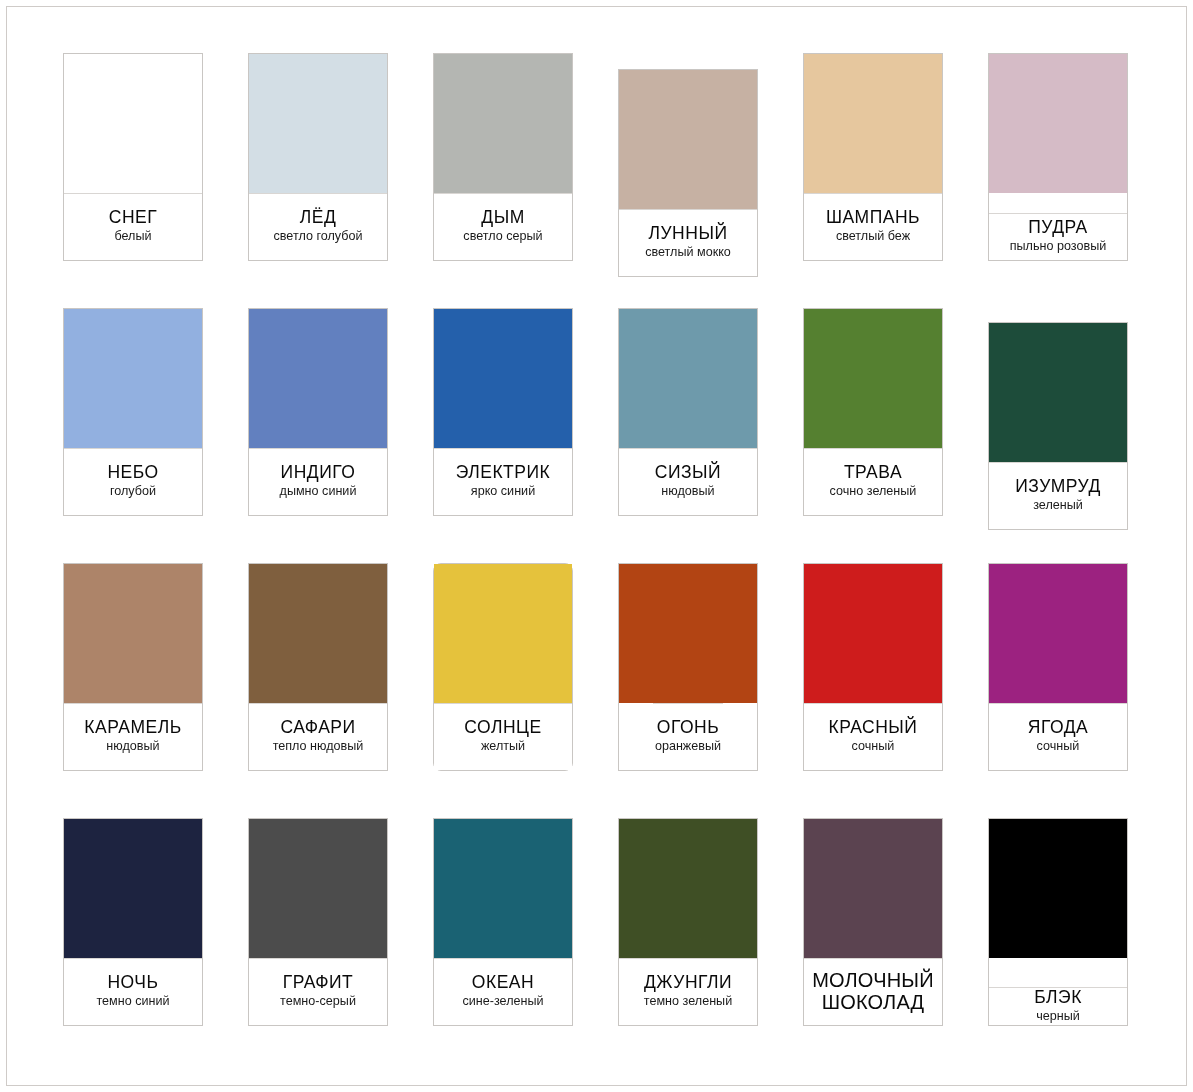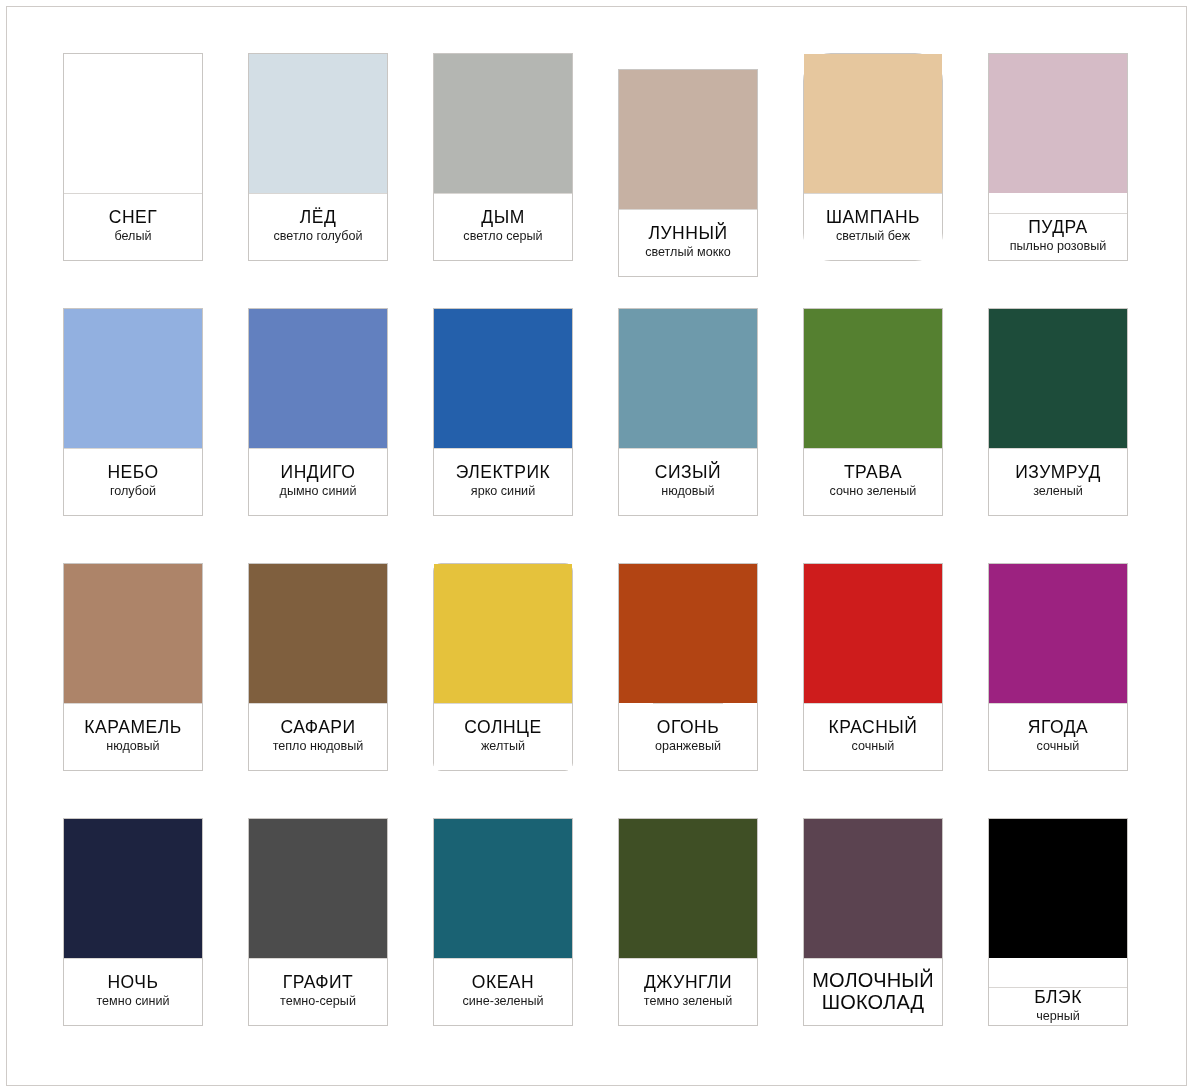--- a/index.html
+++ b/index.html
@@ -120,21 +120,21 @@
           <div class="desc">светло серый</div>
         </div>
       </div>
       <div class="card" style="border-color: rgb(201, 198, 195); margin-top: 16px;">
         <div class="swatch" style="background: rgb(198, 177, 163);"></div>
         <div class="label">
           <div class="name">ЛУННЫЙ</div>
           <div class="desc">светлый мокко</div>
         </div>
       </div>
-      <div class="card" style="border-color: rgb(201, 198, 195); border-radius: 28px;">
+      <div class="card" style="border-color: rgb(201, 198, 195);">
         <div class="swatch" style="background: rgb(230, 199, 158);"></div>
         <div class="label">
           <div class="name">ШАМПАНЬ</div>
           <div class="desc">светлый беж</div>
         </div>
       </div>
       <div class="card" style="border-color: rgb(201, 198, 195); gap: 20px;">
         <div class="swatch" style="background: rgb(213, 187, 198);"></div>
         <div class="label">
           <div class="name">ПУДРА</div>
@@ -169,21 +169,21 @@
           <div class="desc">нюдовый</div>
         </div>
       </div>
       <div class="card" style="border-color: rgb(201, 198, 195);">
         <div class="swatch" style="background: rgb(85, 128, 48);"></div>
         <div class="label">
           <div class="name">ТРАВА</div>
           <div class="desc">сочно зеленый</div>
         </div>
       </div>
-      <div class="card" style="border-color: rgb(201, 198, 195);">
+      <div class="card" style="border-color: rgb(201, 198, 195); margin-top: 14px;">
         <div class="swatch" style="background: rgb(29, 76, 58);"></div>
         <div class="label">
           <div class="name">ИЗУМРУД</div>
           <div class="desc">зеленый</div>
         </div>
       </div>
       <div class="card" style="border-color: rgb(201, 198, 195);">
         <div class="swatch" style="background: rgb(173, 132, 105);"></div>
         <div class="label">
           <div class="name">КАРАМЕЛЬ</div>

